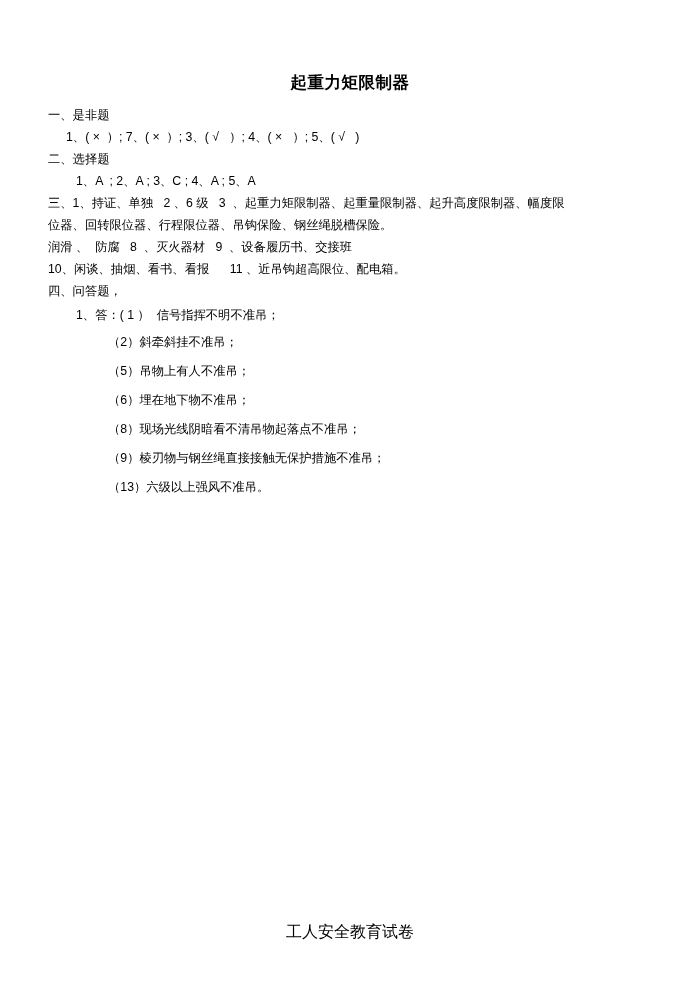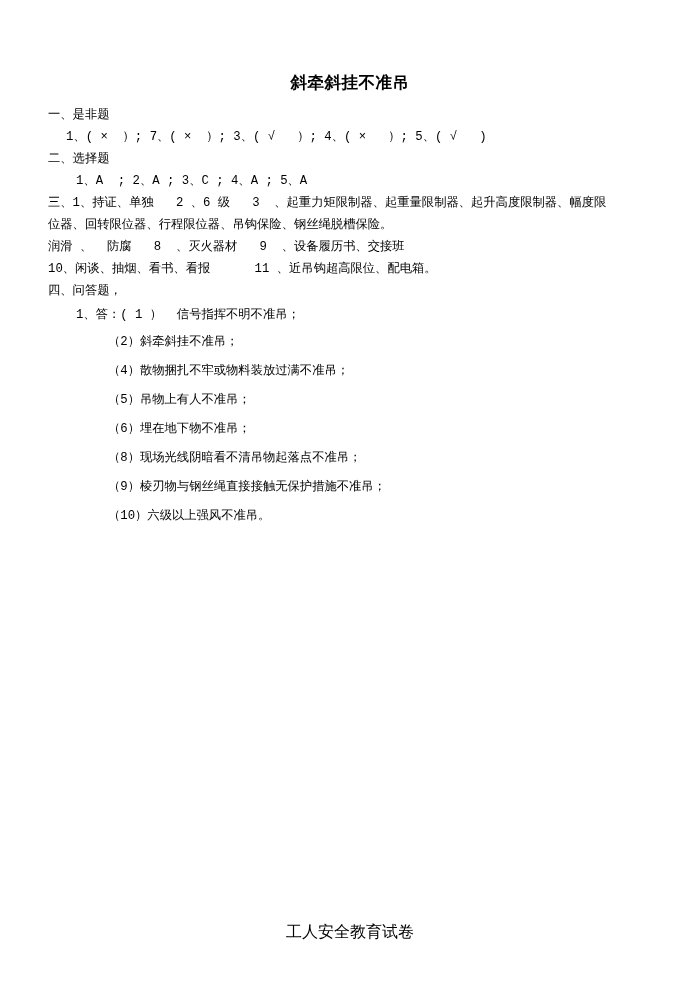--- a/index.html
+++ b/index.html
@@ -37,21 +37,20 @@
     position: absolute;
     left: 48px;
     top: 104px;
     width: 610px;
     font-size: 12.3px;
     line-height: 22px;
   }
   .line {
     white-space: pre-wrap;
     word-break: break-all;
-    font-family: Liberation Mono, monospace;
   }
   .indent1 { padding-left: 18px; }
   .indent3 { padding-left: 28px; }
   .qa-line {
     padding-left: 60px;
     line-height: 29px;
   }
   .qa-first {
     padding-left: 28px;
     line-height: 26px;
@@ -68,45 +67,44 @@
   .footer-inner {
     display: inline-block;
     padding: 2px 6px;
   }
 </style>
 </head>
 <body>
 
 <div class="page">
 
-  <div class="doc-title">斜牵斜挂不准吊</div>
+  <div class="doc-title">起重力矩限制器</div>
 
   <div class="body-text">
 
     <div class="line">一、是非题</div>
     <div class="line indent1">1、( ×  ）; 7、( ×  ）; 3、( √   ）; 4、( ×   ）; 5、( √   )</div>
 
     <div class="line">二、选择题</div>
     <div class="line indent3">1、A  ; 2、A ; 3、C ; 4、A ; 5、A</div>
 
     <div class="line">三、1、持证、单独   2 、6 级   3  、起重力矩限制器、起重量限制器、起升高度限制器、幅度限</div>
     <div class="line">位器、回转限位器、行程限位器、吊钩保险、钢丝绳脱槽保险。</div>
     <div class="line">润滑 、  防腐   8  、灭火器材   9  、设备履历书、交接班</div>
     <div class="line">10、闲谈、抽烟、看书、看报      11 、近吊钩超高限位、配电箱。</div>
 
     <div class="line">四、问答题，</div>
 
     <div class="line qa-first">1、答：( 1 ）  信号指挥不明不准吊；</div>
     <div class="line qa-line">（2）斜牵斜挂不准吊；</div>
-    <div class="line qa-line">（4）散物捆扎不牢或物料装放过满不准吊；</div>
     <div class="line qa-line">（5）吊物上有人不准吊；</div>
     <div class="line qa-line">（6）埋在地下物不准吊；</div>
     <div class="line qa-line">（8）现场光线阴暗看不清吊物起落点不准吊；</div>
     <div class="line qa-line">（9）棱刃物与钢丝绳直接接触无保护措施不准吊；</div>
-    <div class="line qa-line">（10）六级以上强风不准吊。</div>
+    <div class="line qa-line">（13）六级以上强风不准吊。</div>
 
   </div>
 
   <div class="footer">
     <span class="footer-inner">工人安全教育试卷</span>
   </div>
 
 </div>
 
 </body></html>

